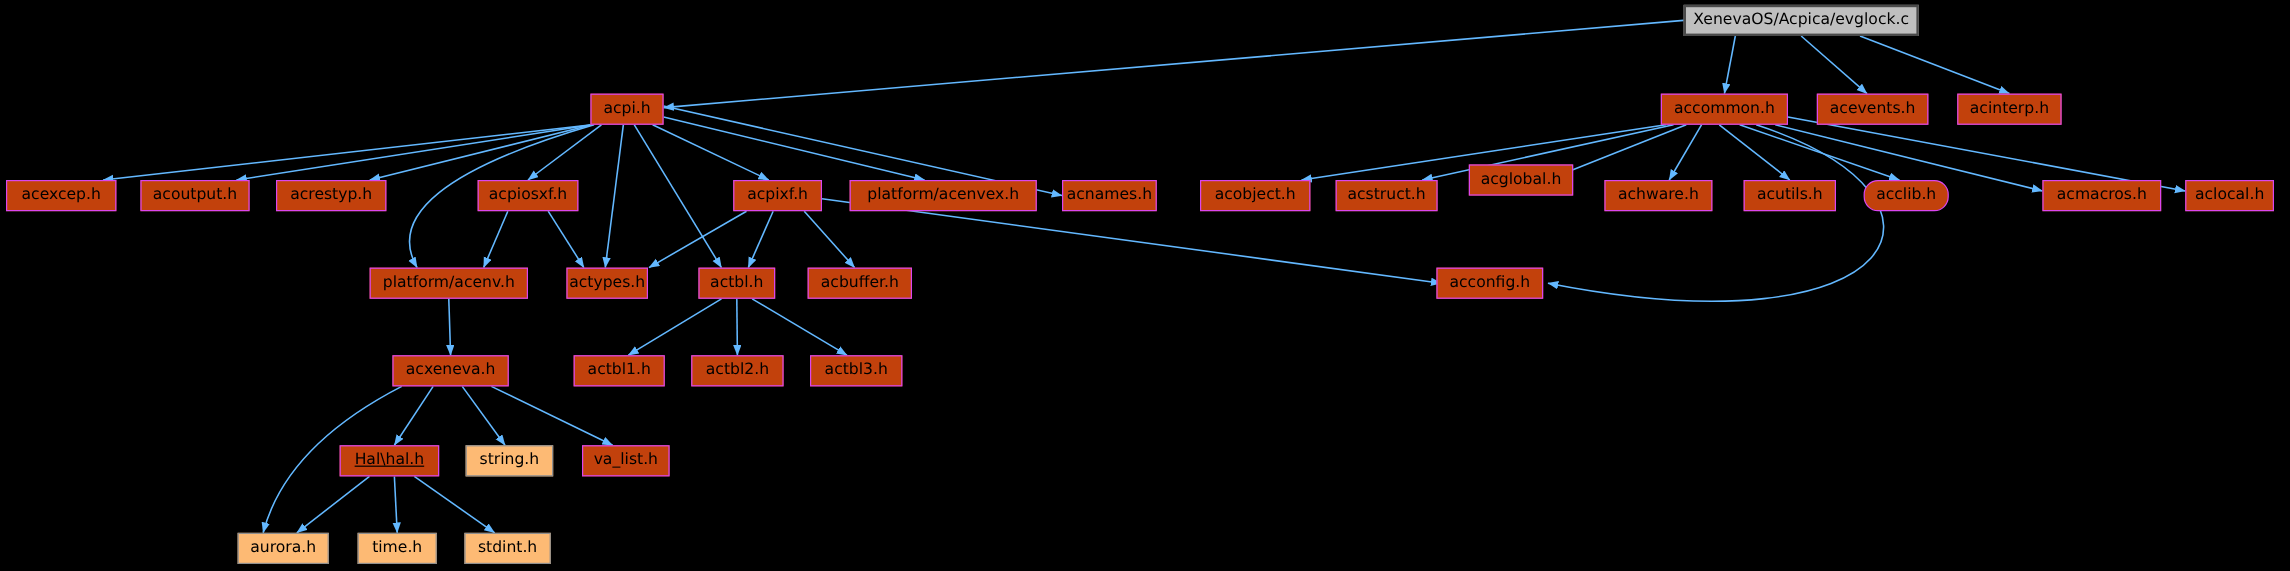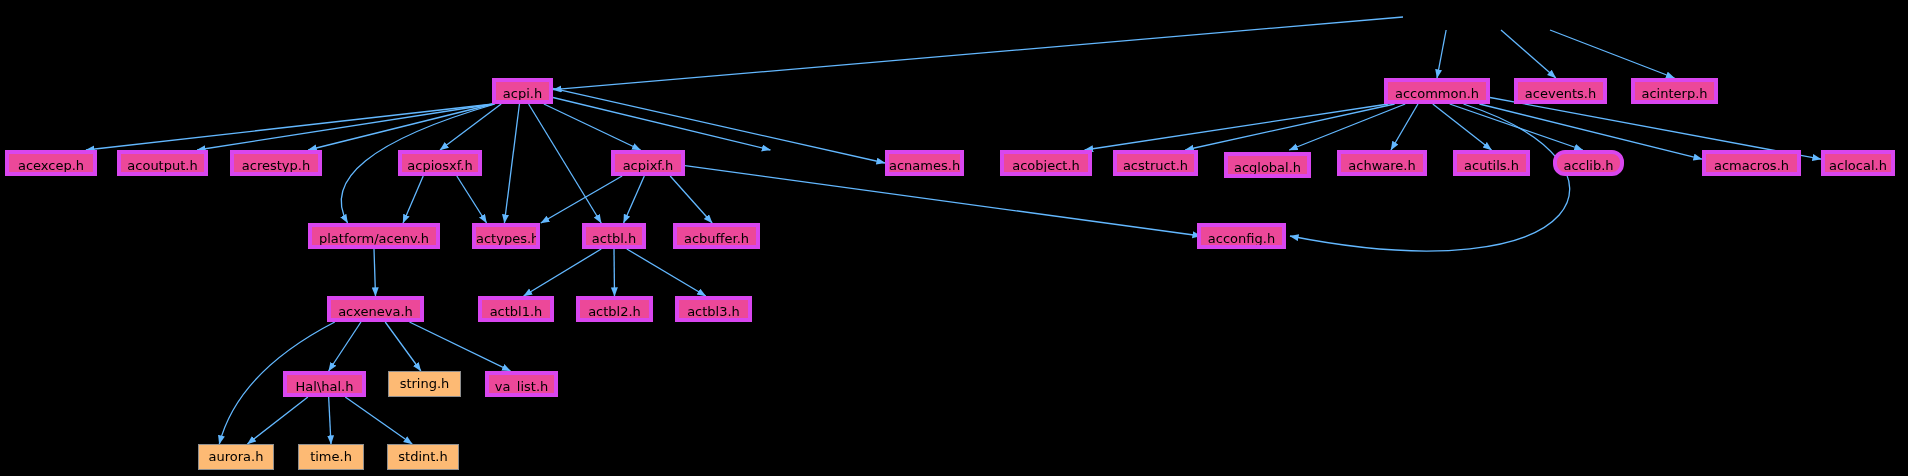--- a/index.html
+++ b/index.html
@@ -1,21 +1,21 @@
 <!DOCTYPE html>
 <html><head>
 <meta charset="utf-8">
 <style>
   html,body{margin:0;padding:0;background:#000;width:1908px;height:476px;overflow:hidden;}
   #graph{position:relative;width:1908px;height:476px;background:#000;
          font-family:"DejaVu Sans","Liberation Sans",sans-serif;}
   #edges{position:absolute;left:0;top:0;width:1908px;height:476px;}
   .node{position:absolute;box-sizing:border-box;height:26px;line-height:23px;
-        text-align:center;font-size:13px;color:#000;background:#ec4899;
-        border:4px solid #d946ef;white-space:nowrap;overflow:hidden;cursor:pointer;}
+        text-align:center;font-size:13px;color:#000;background:#c2410c;
+        border:1px solid #d946ef;white-space:nowrap;overflow:hidden;cursor:pointer;}
   .node.gray{background:#fdba74;border:1px solid #8f8f8f;}
   .node.current{background:#bfbfbf;border:2px solid #4a4a4a;line-height:21px;font-weight:400;}
 </style>
 </head>
 <body>
 
 <div id="graph">
   <svg id="edges" viewBox="0 0 1908 476" xmlns="http://www.w3.org/2000/svg">
     <defs>
       <marker id="arrow" markerUnits="userSpaceOnUse" markerWidth="10" markerHeight="8" refX="8.6" refY="3.5" orient="auto">
@@ -59,52 +59,54 @@
         <path d="M334.76,322 Q238,372 219.28,444" marker-end="url(#arrow)"></path>
         <path d="M360.95,322 L328.65,371" marker-end="url(#arrow)"></path>
         <path d="M385.2,322 L420.85,371" marker-end="url(#arrow)"></path>
         <path d="M409.45,322 L510.55,371" marker-end="url(#arrow)"></path>
         <path d="M307.9,397 L247.4,444" marker-end="url(#arrow)"></path>
         <path d="M328.65,397 L331,444" marker-end="url(#arrow)"></path>
         <path d="M345.25,397 L412.2,444" marker-end="url(#arrow)"></path>
       </g>
   </svg>
 
+  <div class="node current" style="left:1403px;top:4px;width:196px;">XenevaOS/Acpica/evglock.c</div>
 
   <div class="node" style="left:492px;top:78px;width:61px;">acpi.h</div>
   <div class="node" style="left:1384px;top:78px;width:106px;">accommon.h</div>
   <div class="node" style="left:1514px;top:78px;width:93px;">acevents.h</div>
   <div class="node" style="left:1631px;top:78px;width:87px;">acinterp.h</div>
 
   <div class="node" style="left:5px;top:150px;width:92px;">acexcep.h</div>
   <div class="node" style="left:117px;top:150px;width:91px;">acoutput.h</div>
   <div class="node" style="left:230px;top:150px;width:92px;">acrestyp.h</div>
   <div class="node" style="left:398px;top:150px;width:84px;">acpiosxf.h</div>
   <div class="node" style="left:611px;top:150px;width:74px;">acpixf.h</div>
+  <div class="node" style="left:708px;top:150px;width:156px;">platform/acenvex.h</div>
   <div class="node" style="left:885px;top:150px;width:79px;">acnames.h</div>
   <div class="node" style="left:1000px;top:150px;width:92px;">acobject.h</div>
   <div class="node" style="left:1113px;top:150px;width:85px;">acstruct.h</div>
-  <div class="node" style="left:1224px;top:152px;width:87px;">acglobal.h</div>
+  <div class="node" style="left:1224px;top:137px;width:87px;">acglobal.h</div>
   <div class="node" style="left:1337px;top:150px;width:90px;">achware.h</div>
   <div class="node" style="left:1453px;top:150px;width:77px;">acutils.h</div>
   <div class="node" style="left:1553px;top:150px;width:71px;border-radius:12px;">acclib.h</div>
   <div class="node" style="left:1702px;top:150px;width:99px;">acmacros.h</div>
   <div class="node" style="left:1821px;top:150px;width:74px;">aclocal.h</div>
 
   <div class="node" style="left:308px;top:223px;width:132px;">platform/acenv.h</div>
   <div class="node" style="left:472px;top:223px;width:68px;">actypes.h</div>
   <div class="node" style="left:582px;top:223px;width:64px;">actbl.h</div>
   <div class="node" style="left:673px;top:223px;width:87px;">acbuffer.h</div>
   <div class="node" style="left:1197px;top:223px;width:89px;">acconfig.h</div>
 
   <div class="node" style="left:327px;top:296px;width:97px;">acxeneva.h</div>
   <div class="node" style="left:478px;top:296px;width:76px;">actbl1.h</div>
   <div class="node" style="left:576px;top:296px;width:77px;">actbl2.h</div>
   <div class="node" style="left:675px;top:296px;width:77px;">actbl3.h</div>
 
-  <div class="node" style="left:283px;top:371px;width:83px;">Hal\hal.h</div>
+  <div class="node" style="left:283px;top:371px;width:83px;text-decoration:underline;">Hal\hal.h</div>
   <div class="node gray" style="left:388px;top:371px;width:73px;">string.h</div>
   <div class="node" style="left:485px;top:371px;width:73px;">va_list.h</div>
 
   <div class="node gray" style="left:198px;top:444px;width:76px;">aurora.h</div>
   <div class="node gray" style="left:298px;top:444px;width:66px;">time.h</div>
   <div class="node gray" style="left:387px;top:444px;width:72px;">stdint.h</div>
 </div>
 
 </body></html>

